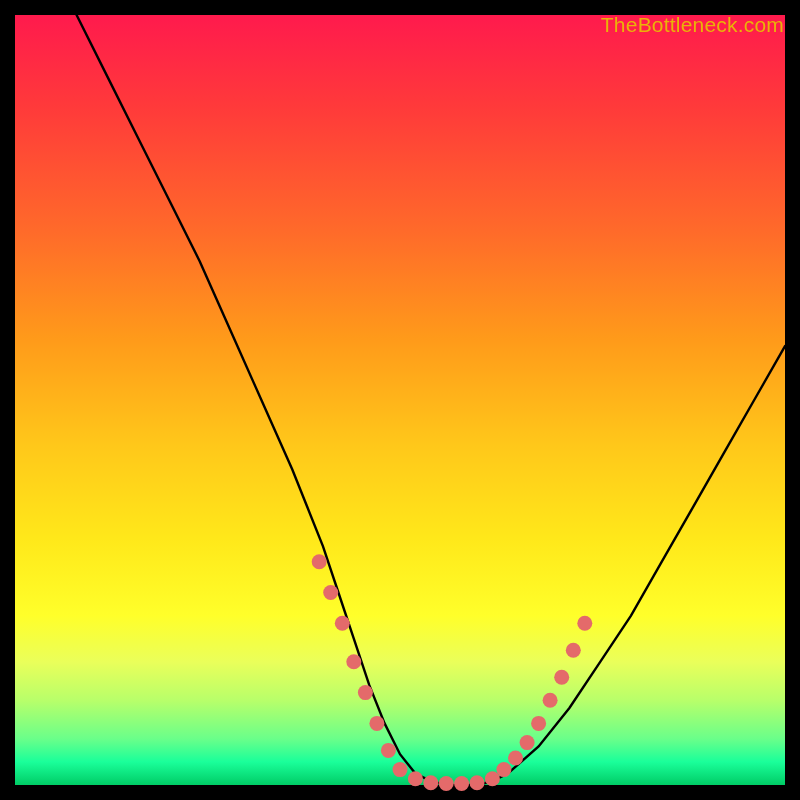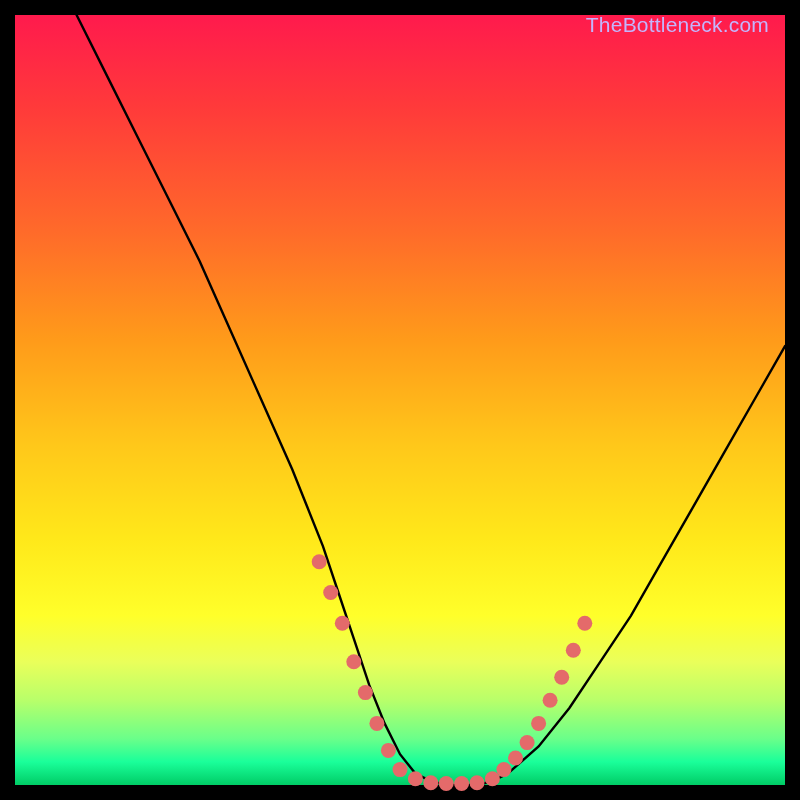--- a/index.html
+++ b/index.html
@@ -38,22 +38,22 @@
       #eaff5a 84%,
       #b8ff6a 89%,
       #6aff8a 94%,
       #1aff9a 97%,
       #00cc66 100%
     );
   }
   .watermark {
     position: absolute;
     top: -2px;
-    right: 16px;
-    color: #c4b5fd;
+    right: 1px;
+    color: #eab308;
     font-size: 21px;
     font-weight: 500;
     letter-spacing: 0.2px;
     user-select: none;
   }
   svg.curve {
     position: absolute;
     left: 0;
     top: 0;
     width: 770px;

